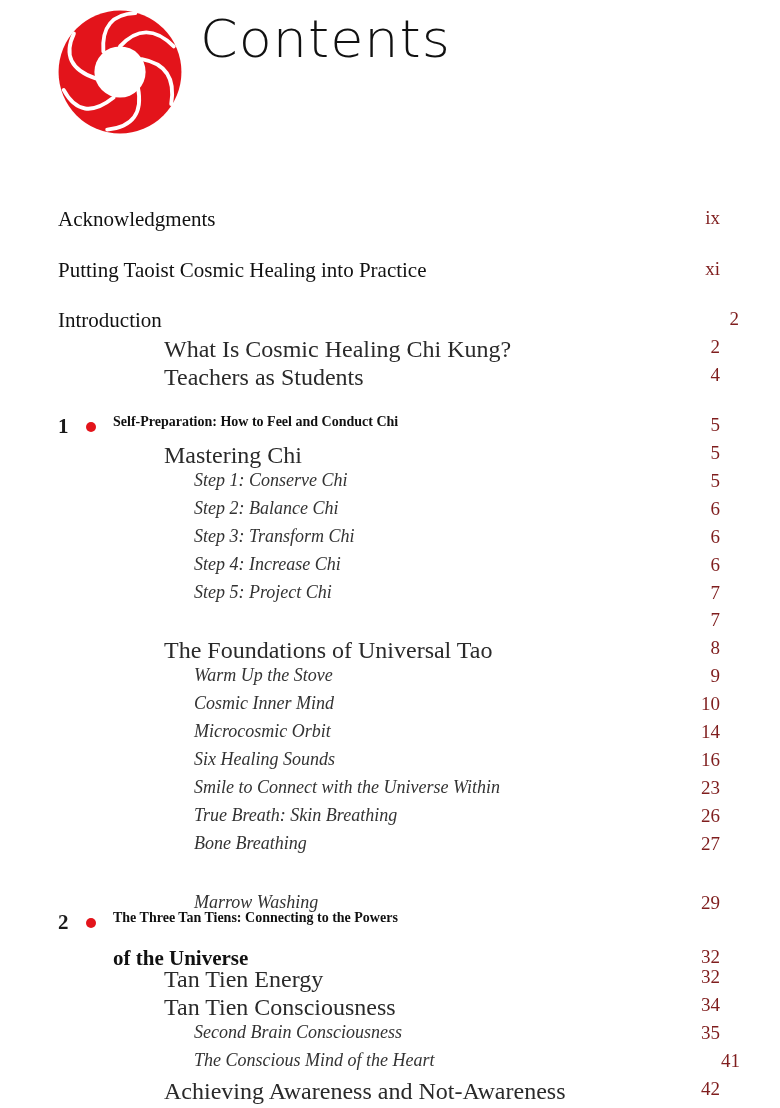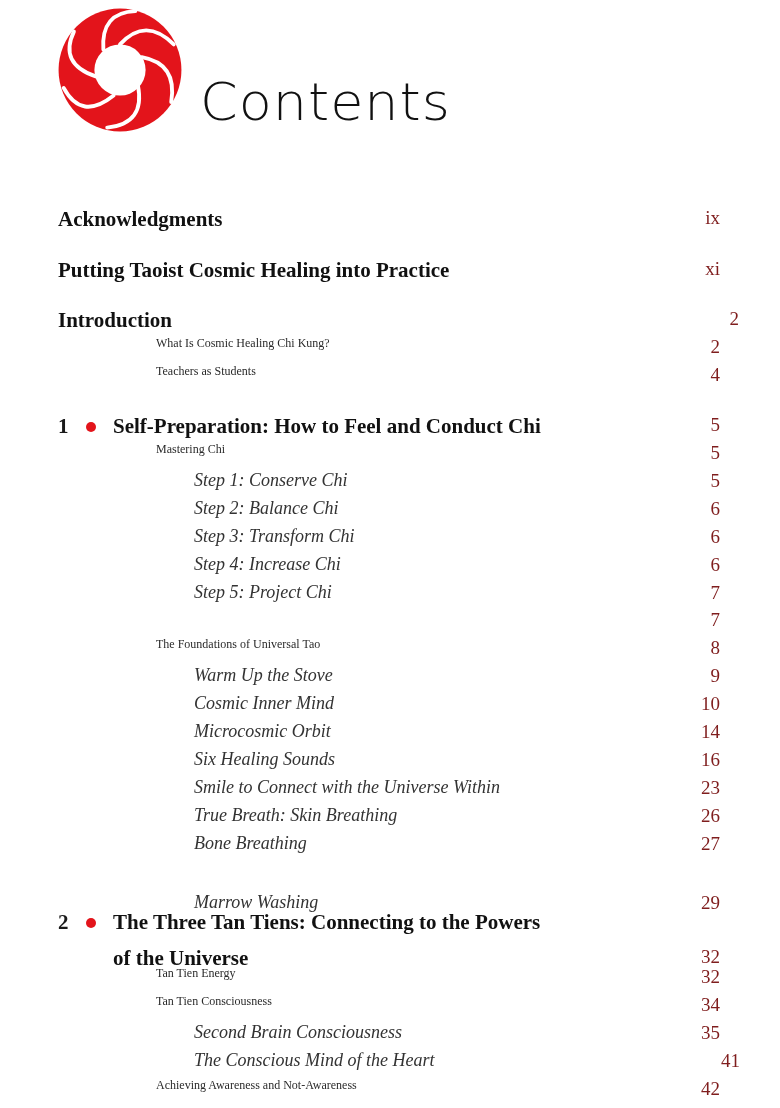--- a/index.html
+++ b/index.html
@@ -1,31 +1,31 @@
 <!DOCTYPE html>
 <html><head>
 <meta charset="utf-8">
 <style>
   html, body { margin: 0; padding: 0; background: #ffffff; }
   body { width: 780px; height: 1108px; position: relative; overflow: hidden;
          font-family: "Liberation Serif", "DejaVu Serif", serif; color: #1a1a1a; }
-  .header { position: absolute; left: 56px; top: 8px; height: 126px; display: flex; align-items: flex-end; }
+  .header { position: absolute; left: 56px; top: 8px; height: 126px; display: flex; align-items: flex-start; }
   .logo { width: 128px; height: 128px; }
   .title { font-family: "DejaVu Sans", sans-serif; font-weight: 300; font-size: 54px; margin-left: 16px;
            letter-spacing: 1px; color: #111; transform: scaleY(0.95); }
   .toc { position: absolute; left: 0; top: 0; width: 780px; }
   .row { position: absolute; left: 0; width: 780px; height: 28px; }
   .row .text { position: absolute; white-space: nowrap; }
   .row .page { position: absolute; right: 60px; text-align: right; font-size: 19px; color: #7f1d1d; }
-  .lvl0 .text { left: 58px; font-weight: bold; font-size: 21px; color: #111; }
-  .lvl1 .text { left: 156px; font-size: 12px; color: #2a2a2a; }
+  .lvl0 .text { left: 58px; font-weight: normal; font-size: 21px; color: #111; }
+  .lvl1 .text { left: 164px; font-size: 24px; color: #2a2a2a; }
   .lvl2 .text { left: 194px; font-style: italic; font-size: 18px; color: #333; }
   .chap .num { position: absolute; left: 58px; font-weight: bold; font-size: 21px; }
   .chap .dot { position: absolute; left: 86px; top: 8px; width: 10px; height: 10px; border-radius: 50%; background: #e3141b; }
-  .chap .text { left: 113px; font-weight: bold; font-size: 21px; color: #111; }
+  .chap .text { left: 113px; font-weight: bold; font-size: 14px; color: #111; }
   .cont .text { left: 113px; font-weight: bold; font-size: 21px; color: #111; }
 </style>
 </head>
 <body>
 
 <div class="header">
   <svg class="logo" viewBox="0 0 100 100">
     <circle cx="50" cy="50" r="48" fill="#e3141b"></circle>
     <circle cx="50" cy="50" r="20" fill="#fff"></circle>
     <g fill="none" stroke="#fff" stroke-width="3" stroke-linecap="round">

